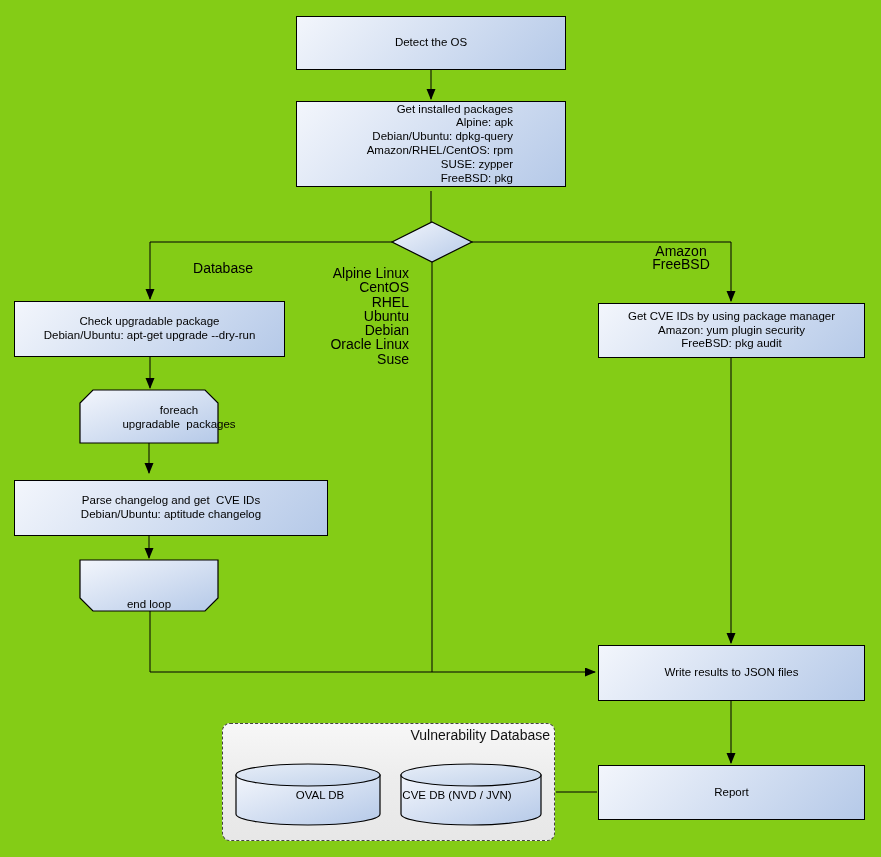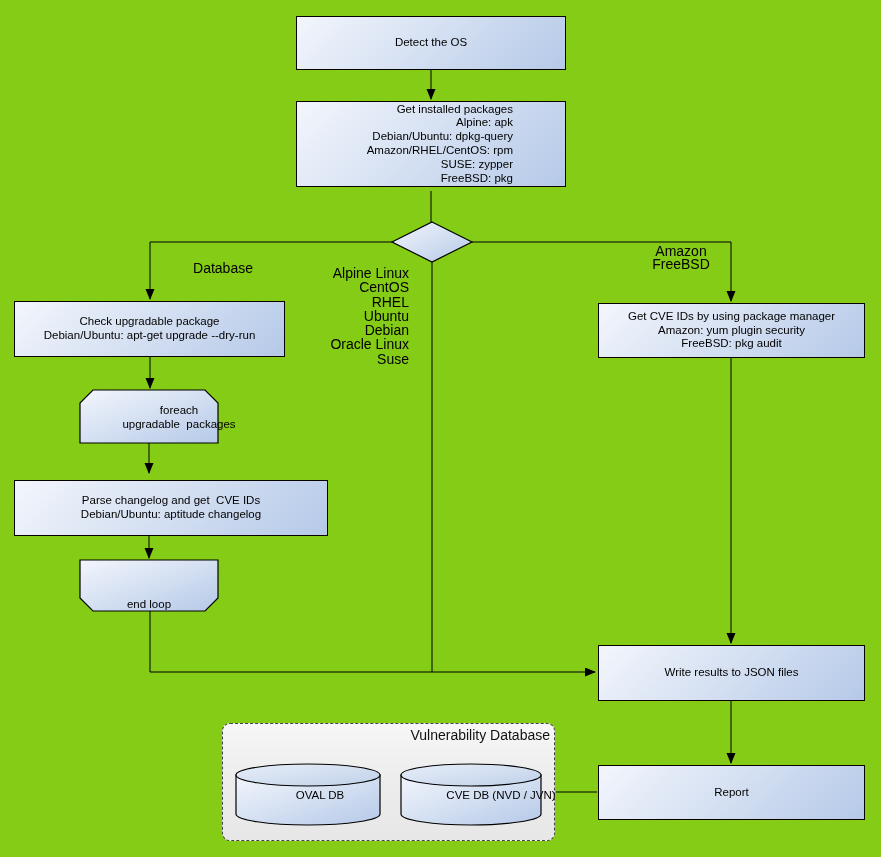--- a/index.html
+++ b/index.html
@@ -160,17 +160,17 @@
   </div>
 
   <div id="vdb-title">
     <span>Vulnerability Database</span>
   </div>
 
   <div class="cyl-label" style="left:236px; top:770px; width:144px; height:50px;margin-left:12px;">
     <span>OVAL DB</span>
   </div>
 
-  <div class="cyl-label" style="left:401px; top:770px; width:112px; height:50px;padding-left:44px;">
+  <div class="cyl-label" style="left:401px; top:770px; width:112px; height:50px;">
     <span>CVE DB (NVD / JVN)</span>
   </div>
 
 </div>
 
 </body></html>

